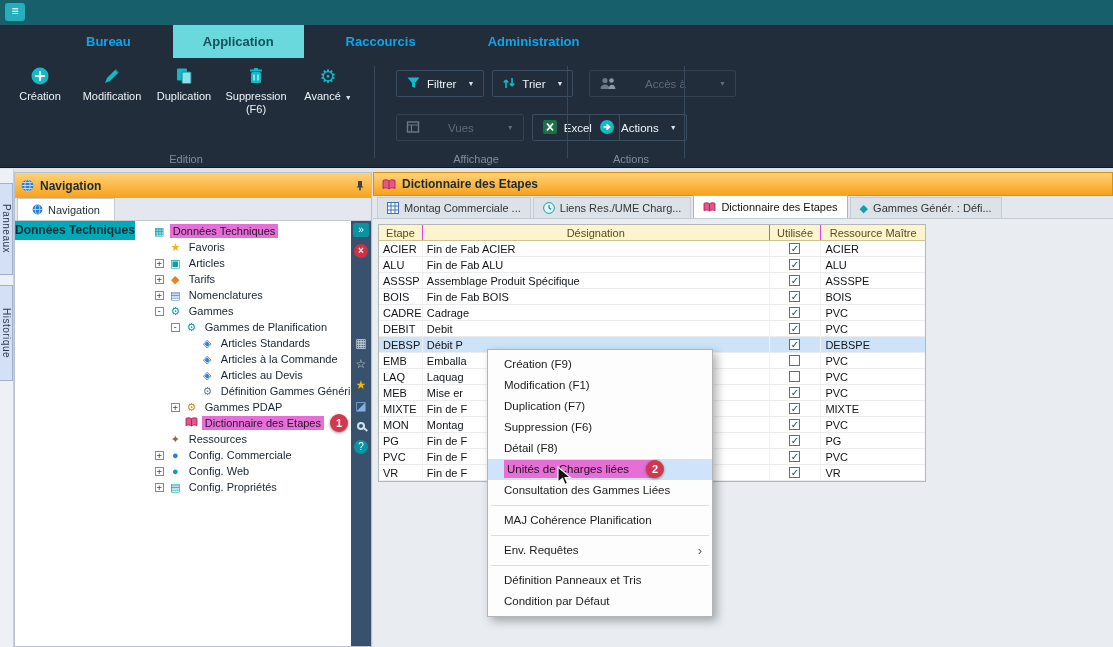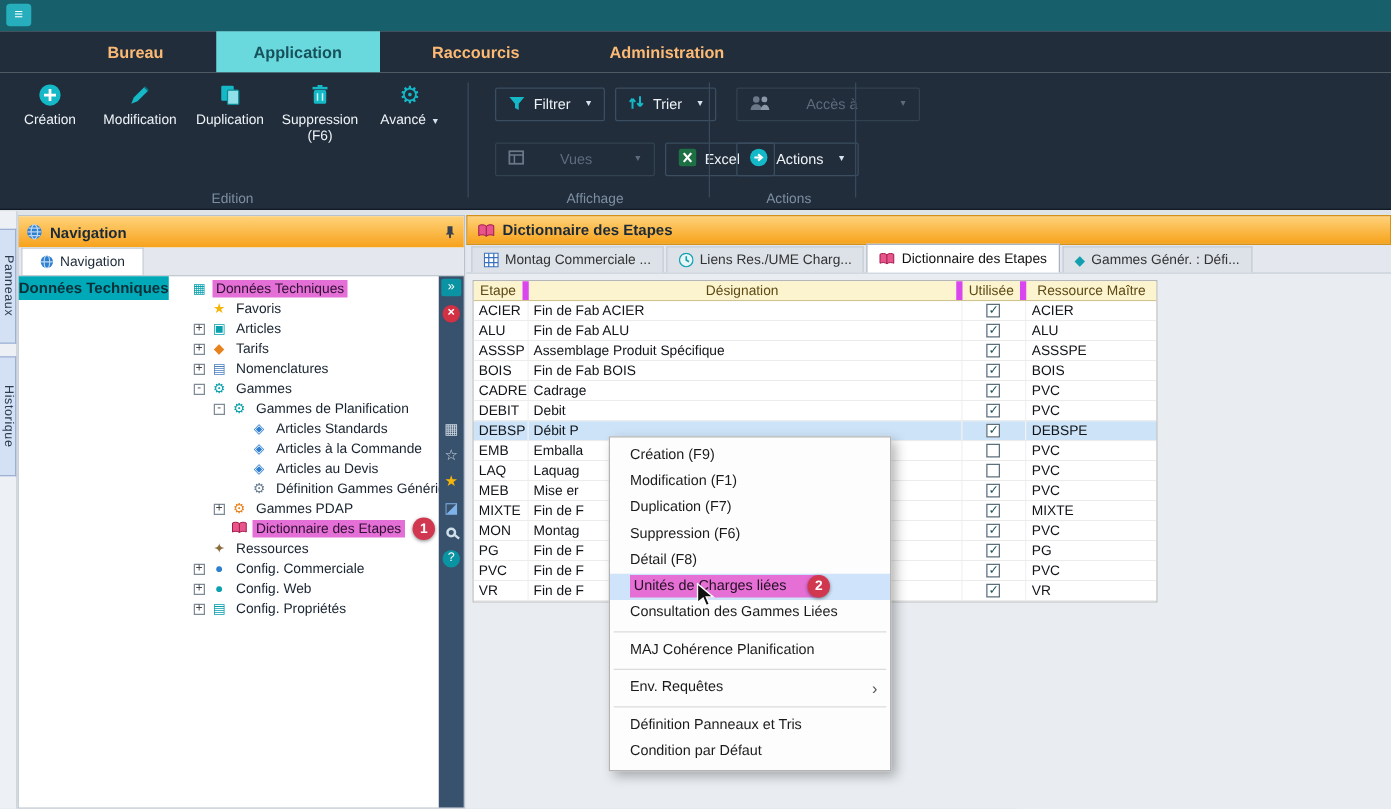--- a/index.html
+++ b/index.html
@@ -9,21 +9,21 @@
     background:#dfe4e9; font-family:"Liberation Sans","DejaVu Sans",sans-serif;
     -webkit-font-smoothing:antialiased;
   }
   
   .topstrip { position:absolute; left:0; top:0; width:100%; height:25px; background:#175f6b; }
   .app-ic { position:absolute; left:5px; top:3px; width:20px; height:18px; background:#26aebd;
             border-radius:3px; color:#fff; font-size:12px; text-align:center; line-height:17px; }
   
   .menubar { position:absolute; left:0; top:25px; width:100%; height:33px; background:#212d3b;
              display:flex; align-items:stretch; padding-left:56px; }
-  .menu-tab { padding:0 30px; line-height:33px; color:#fdba74; font-weight:bold; font-size:13px; margin-right:12px; white-space:nowrap; }
+  .menu-tab { padding:0 30px; line-height:33px; color:#0ea5e9; font-weight:bold; font-size:13px; margin-right:12px; white-space:nowrap; }
   .menu-tab.active { background:#69d9dd; color:#17525c; }
   
   .ribbon { position:absolute; left:0; top:58px; width:100%; height:110px; background:#212d3b; border-bottom:1px solid #101924; }
   .rb-grp { position:absolute; top:0; height:110px; }
   #grp-edition { left:0; width:372px; }
   #grp-affichage { left:385px; width:182px; }
   #grp-actions { left:578px; width:106px; }
   .rb-grp-label { position:absolute; bottom:3px; left:0; width:100%; text-align:center; color:#7e8fa2; font-size:11px; }
   .rb-sep { position:absolute; top:8px; height:92px; width:1px; background:#39495c; }
   .rb-bigrow { display:flex; padding:8px 2px 0 4px; }
@@ -84,21 +84,21 @@
   .main-header { height:24px; padding:0 8px; flex:none; border:1px solid #d59018; }
   .doc-tabstrip { height:23px; background:#e4e8ee; border-bottom:1px solid #c2cad2; display:flex; align-items:flex-end; padding-left:4px; gap:2px; flex:none; }
   .doc-tab { height:21px; display:flex; align-items:center; gap:5px; padding:0 9px; font-size:11px; color:#333;
              background:#dde2e9; border:1px solid #c5ccd4; border-bottom:none; white-space:nowrap; }
   .doc-tab.active { background:#fff; height:23px; border-color:#aab5c2; color:#111; }
   .dtico { display:flex; align-items:center; }
   .table-area { flex:1; background:#e9edf1; position:relative; }
   .dtable { position:absolute; left:5px; top:5px; width:548px; border:1px solid #b6b6b6; background:#fff; }
   .thead { display:flex; background:#fcf4cf; border-bottom:1px solid #cfc490; height:16px; }
   .th { font-size:11px; color:#5d4a15; display:flex; align-items:center; justify-content:center;
-        border-right:5px solid #d946ef; overflow:hidden; white-space:nowrap; }
+        border-right:1px solid #d946ef; overflow:hidden; white-space:nowrap; }
   .th:last-child { border-right:none; }
   .tr { display:flex; height:16px; border-bottom:1px solid #ececec; background:#fff; }
   .tr.sel { background:#cde3f8; }
   .td { font-size:11px; color:#101418; display:flex; align-items:center; padding-left:4px;
         border-right:1px solid #f1f1f1; overflow:hidden; white-space:nowrap; }
   .td:last-child { border-right:none; }
   .td.center { justify-content:center; padding-left:0; }
   .cbx { width:11px; height:11px; border:1px solid #5c6f7d; background:#fff; font-size:10px; line-height:9px;
          text-align:center; color:#14525c; font-weight:bold; }
   

